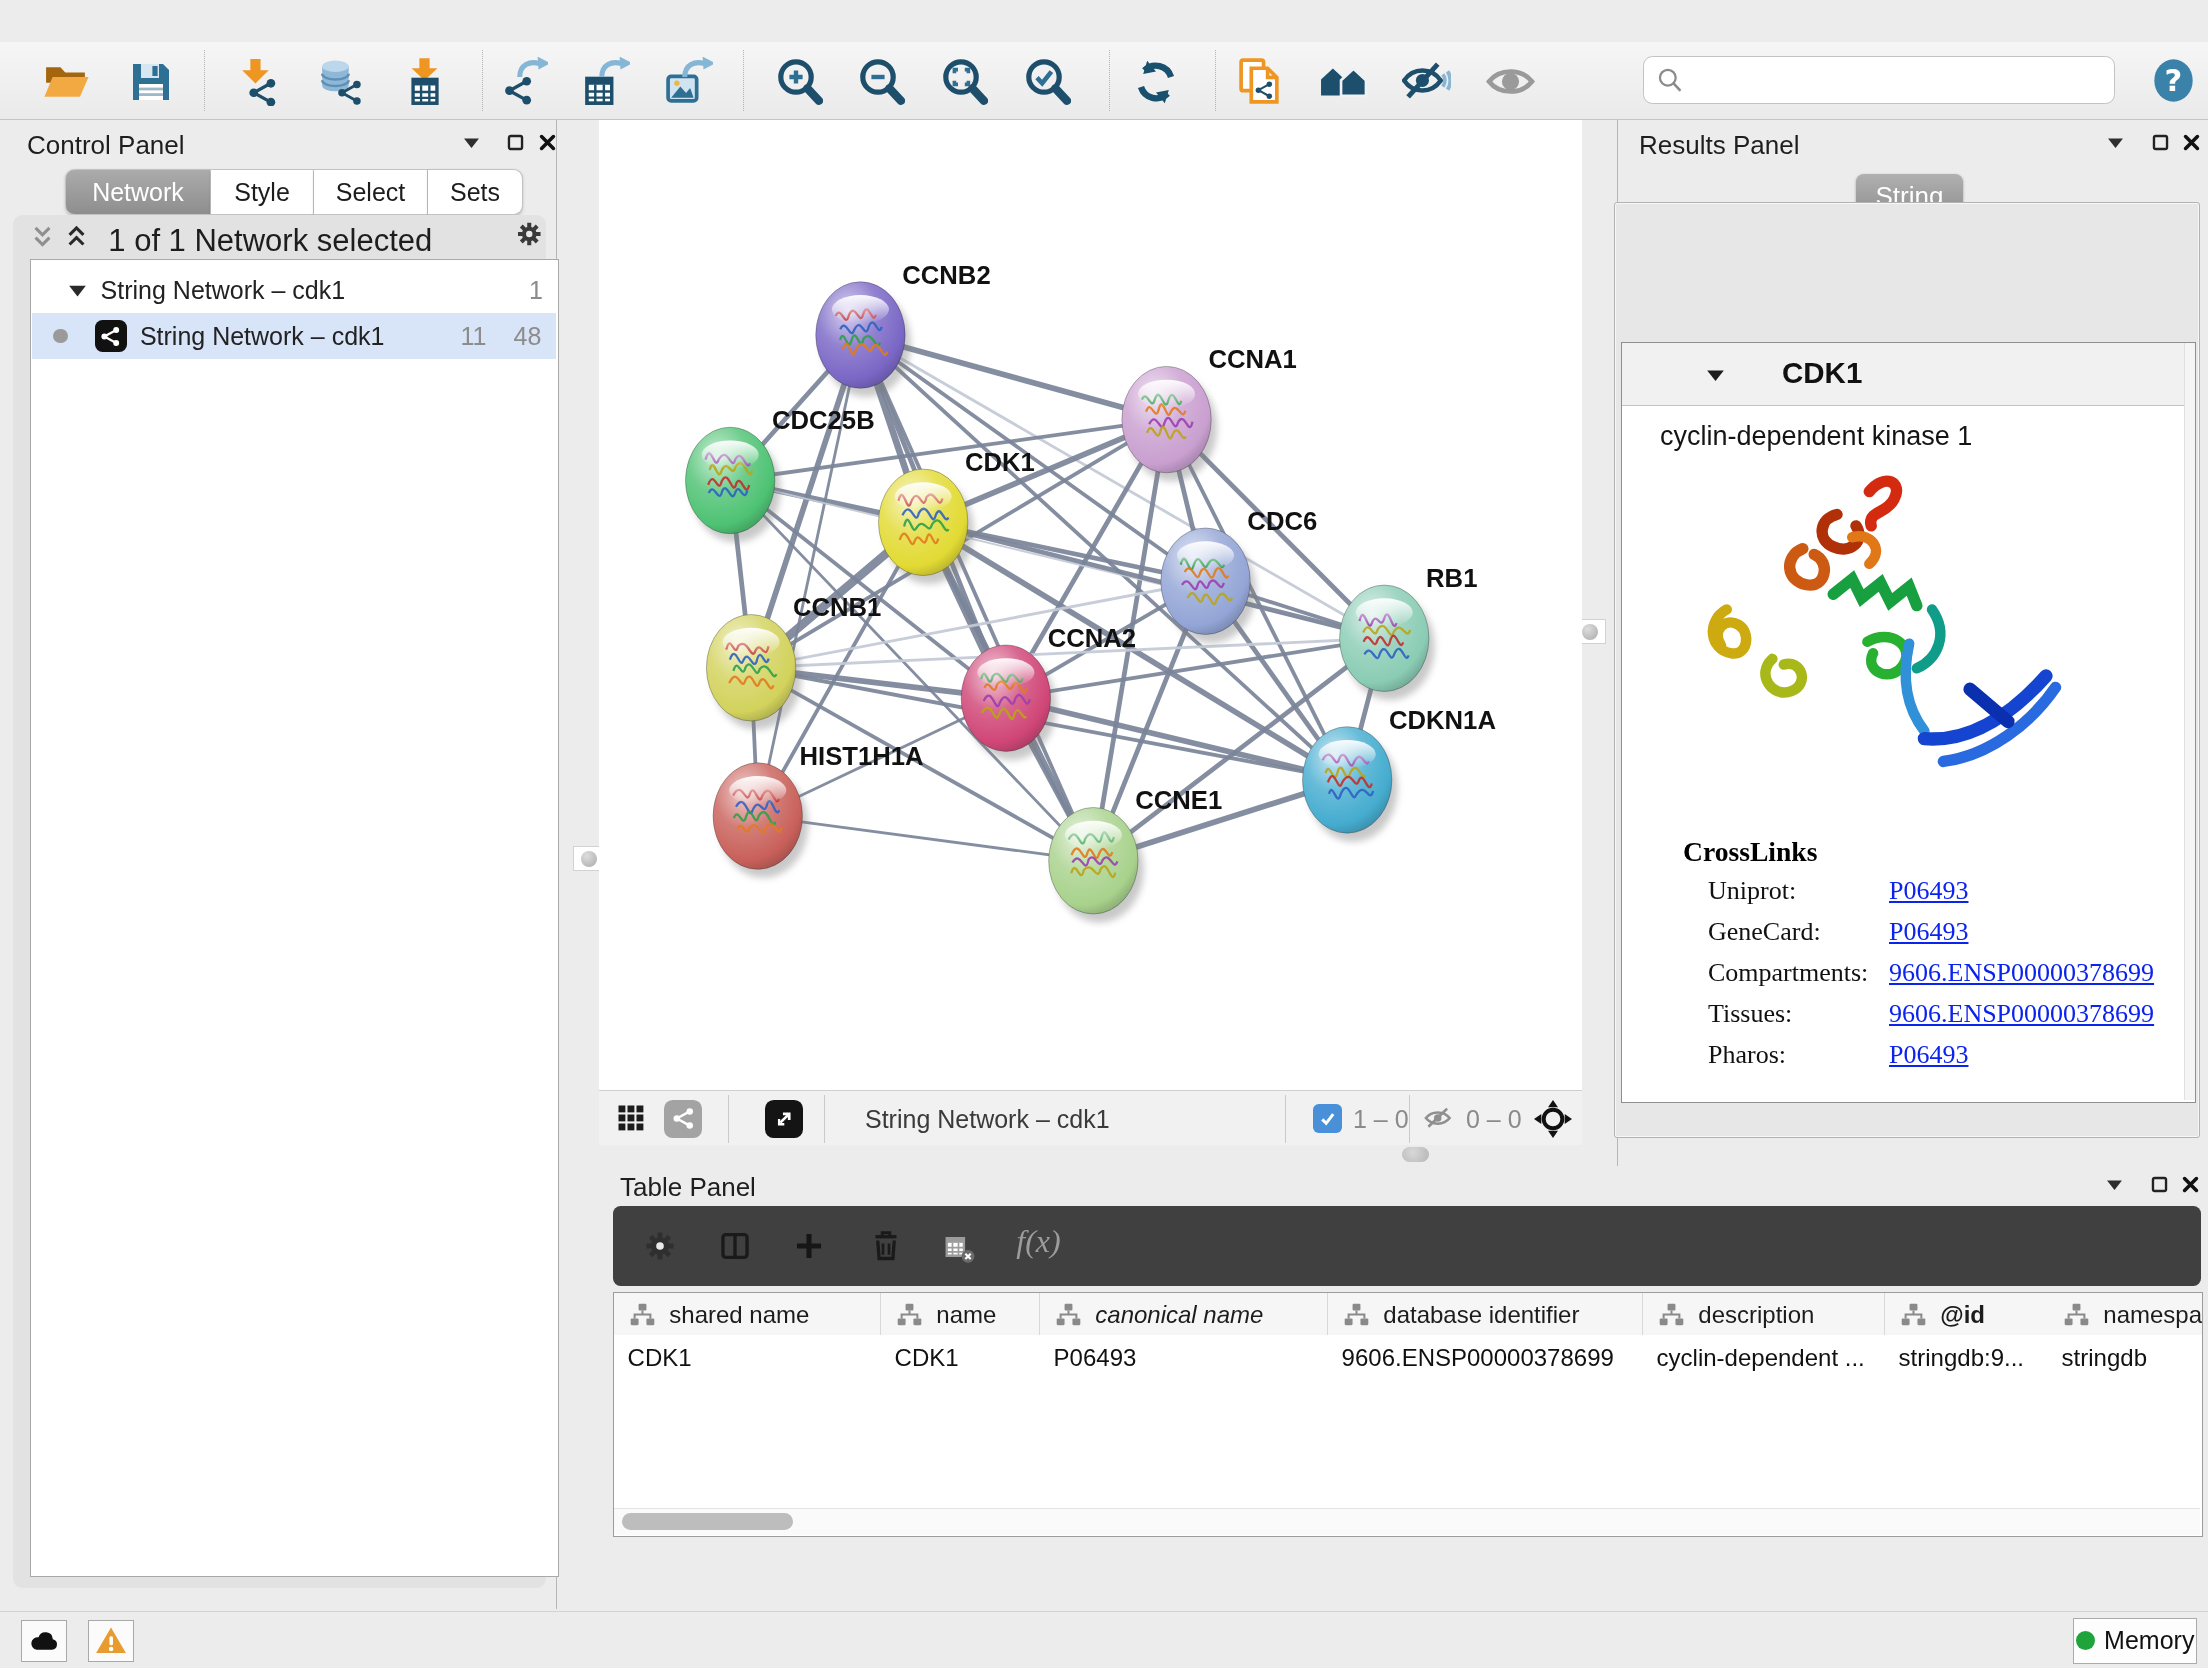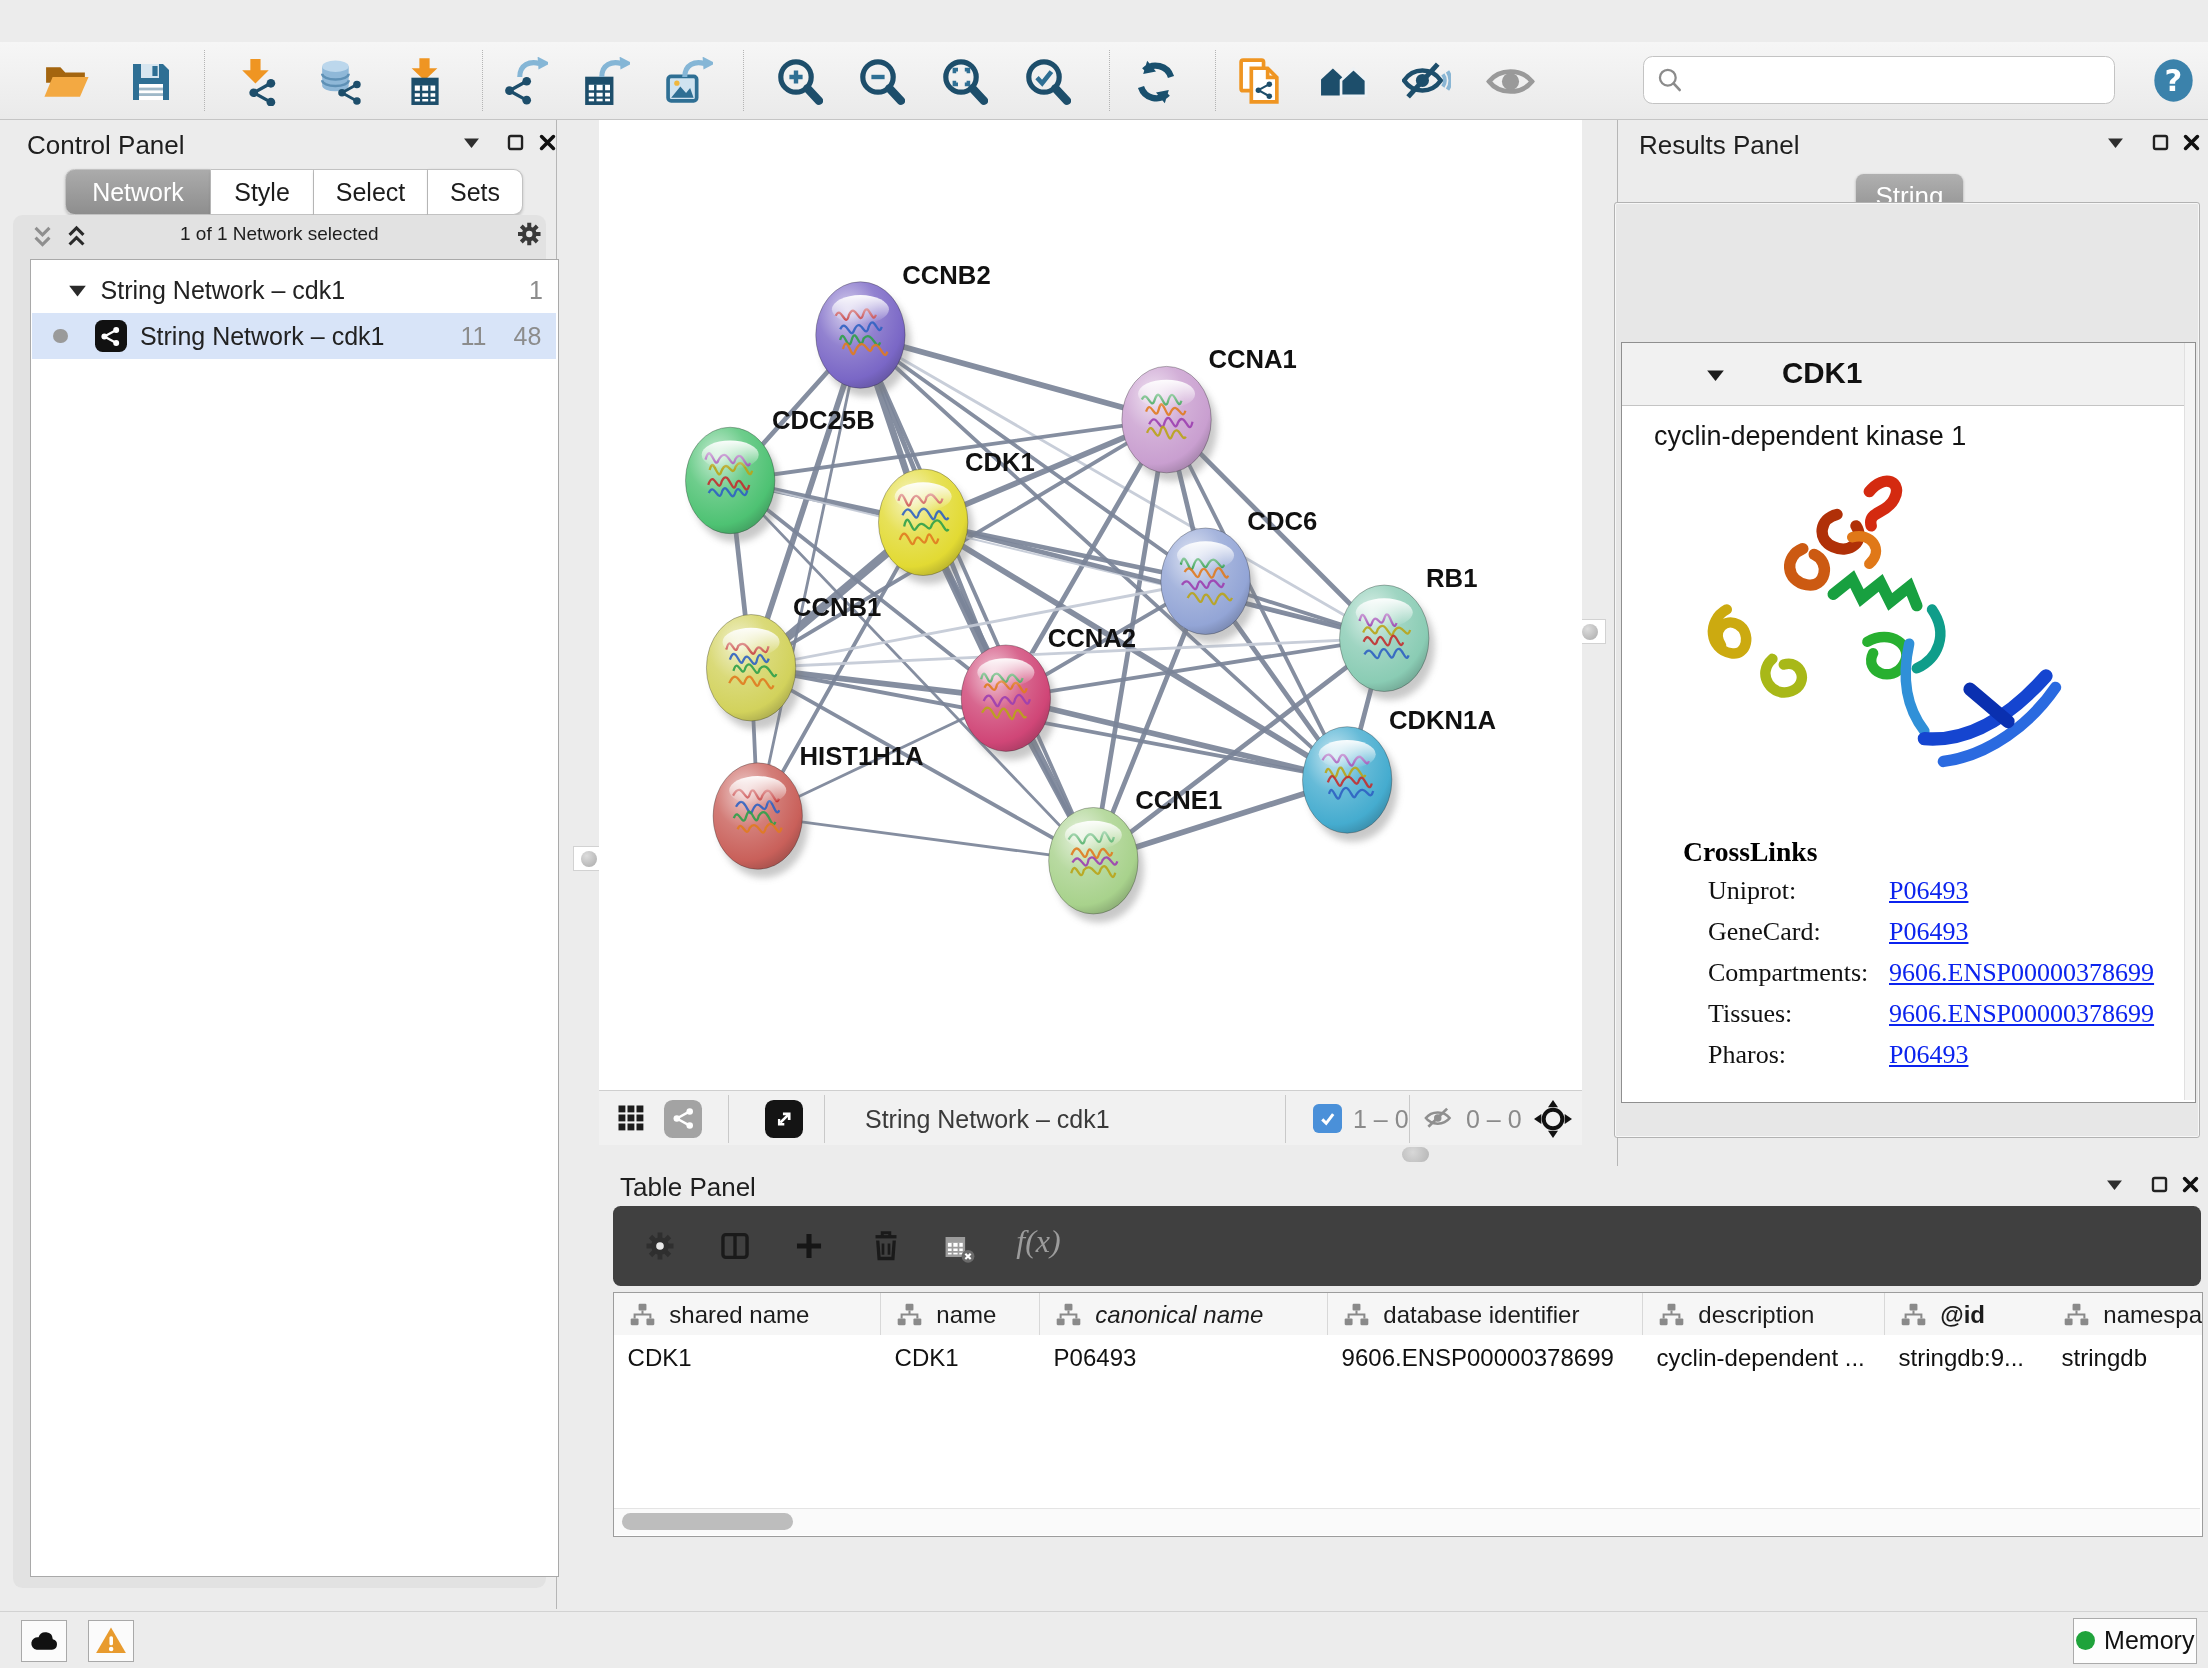--- a/index.html
+++ b/index.html
@@ -282,21 +282,21 @@
       <div class="winbtn" style="left:15px;top:5.7px">
         <svg width="25" height="25" viewBox="0 0 18 18">
             <path d="M4 3.5 l5 5 5 -5 M4 10.5 l5 5 5 -5" stroke="#8f8f8f" stroke-width="2.2" fill="none"></path>
           </svg>
       </div>
       <div class="winbtn" style="left:49px;top:5.7px">
         <svg width="25" height="25" viewBox="0 0 18 18">
             <path d="M4 8.5 l5 -5 5 5 M4 15.5 l5 -5 5 5" stroke="#2a2a2a" stroke-width="2.2" fill="none"></path>
           </svg>
       </div>
-      <div class="abs" style="left:95px;top:7.6px;width:342px;text-align:center;font-size:19px;color:#1d1d1d">1 of 1 Network selected</div>
+      <div class="abs" style="left:95px;top:7.6px;width:342px;text-align:left;font-size:31px;color:#1d1d1d">1 of 1 Network selected</div>
       <div class="winbtn" style="left:502px;top:3.8px">
         <svg width="30" height="30" viewBox="0 0 24 24">
             <use href="#s-gear" color="#3a3a3a"></use>
           </svg>
       </div>
 
       <div class="abs listbox" style="left:17px;top:44px;width:529px;height:1318px">
         <div class="netrow" style="top:7.6px">
           <svg width="19" height="15" viewBox="0 0 16 12" style="margin:0 13.3px 0 36px">
             <path d="M1 2 h14 l-7 9 z" fill="#2a2a2a"></path>
@@ -646,21 +646,21 @@
   <div class="abs" style="left:1614px;top:202px;width:586px;height:936px;background:#e7e7e7;border:1px solid #b2b2b2;border-radius:2.9px;box-shadow:inset 0 0 0 1px #f7f7f7"></div>
 
 
   <div class="abs" style="left:1621px;top:342px;width:575px;height:761px;background:#fff;border:1.9px solid #8f8f8f">
     <div class="abs" style="left:0;top:0;width:572px;height:63px;background:#f1f1f1;border-bottom:1px solid #c4c4c4">
       <svg class="abs" style="left:84px;top:25px" width="19" height="14.3" viewBox="0 0 16 12">
         <path d="M1 2 h14 l-7 9 z" fill="#1c1c1c"></path>
       </svg>
       <span class="abs" style="left:160px;top:13.3px;font-size:29.5px;font-weight:bold;color:#111">CDK1</span>
     </div>
-    <div class="abs" style="left:32px;top:78px;font-size:27px;color:#141414">cyclin-dependent kinase 1</div>
+    <div class="abs" style="left:38px;top:78px;font-size:27px;color:#141414">cyclin-dependent kinase 1</div>
 
     <svg class="abs" style="left:63px;top:118px" width="380" height="333" viewBox="0 0 200 175">
       <g fill="none" stroke-linecap="round">
         <path d="M97 16 c8 -10 18 -5 13 4 c-4 8 -14 6 -12 14" stroke="#d42a10" stroke-width="6"></path>
         <path d="M80 28 c-9 2 -11 13 -2 17 c9 4 17 -3 12 -11" stroke="#b03008" stroke-width="6"></path>
         <path d="M62 46 c-10 4 -9 17 2 19 c10 2 13 -12 4 -16" stroke="#cc5a12" stroke-width="6"></path>
         <path d="M88 40 c10 -3 17 7 9 14" stroke="#e07818" stroke-width="5.5"></path>
         <path d="M22 78 c-11 6 -9 21 2 23 c9 2 11 -11 4 -15 c-7 -4 -14 3 -9 11" stroke="#ccaa10" stroke-width="5.5"></path>
         <path d="M46 104 c-9 8 0 21 10 17 c10 -4 5 -17 -4 -14" stroke="#a8b818" stroke-width="5.5"></path>
         <path d="M78 70 l10 -8 5 10 10 -8 5 10 10 -8 4 10" stroke="#18a040" stroke-width="6"></path>

